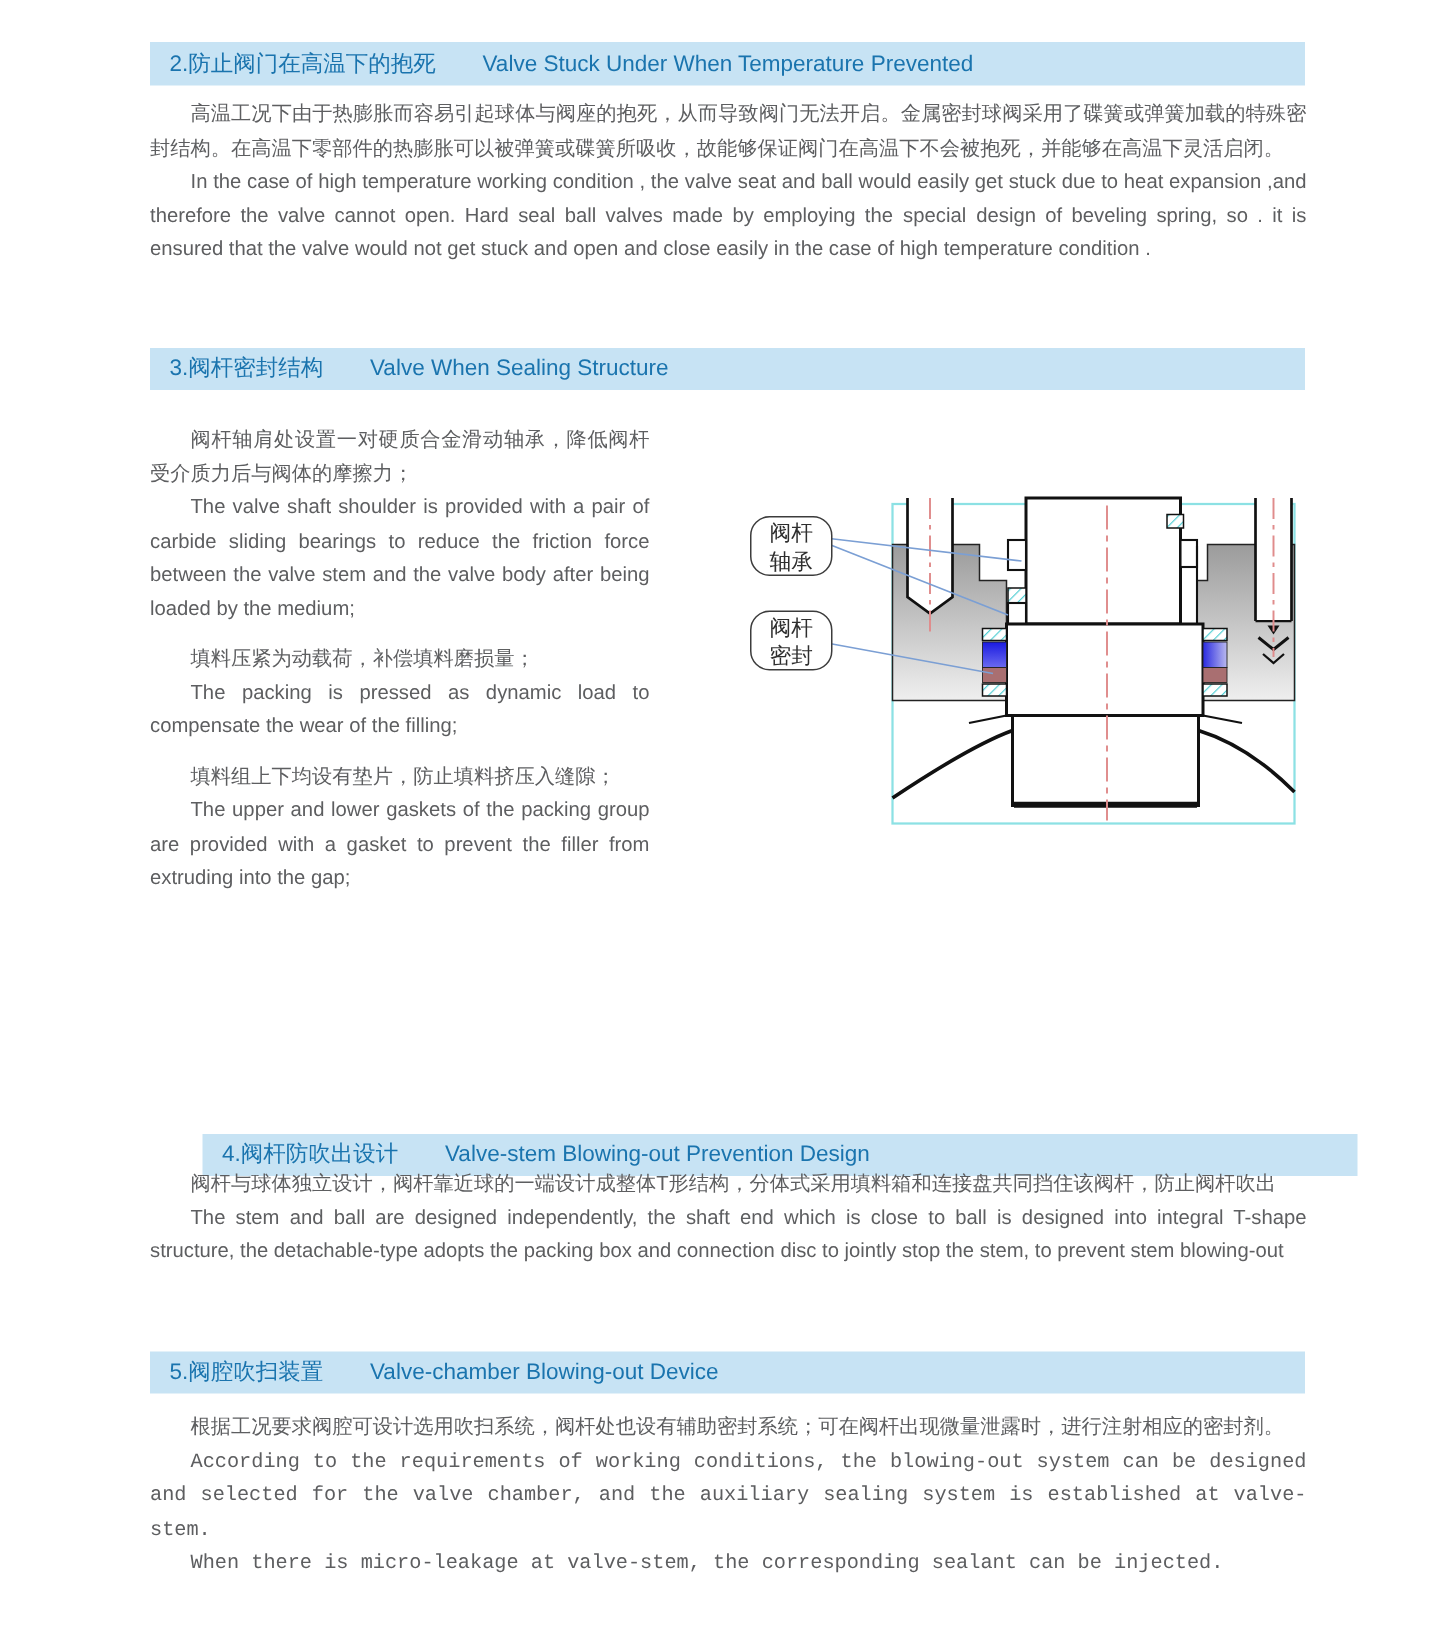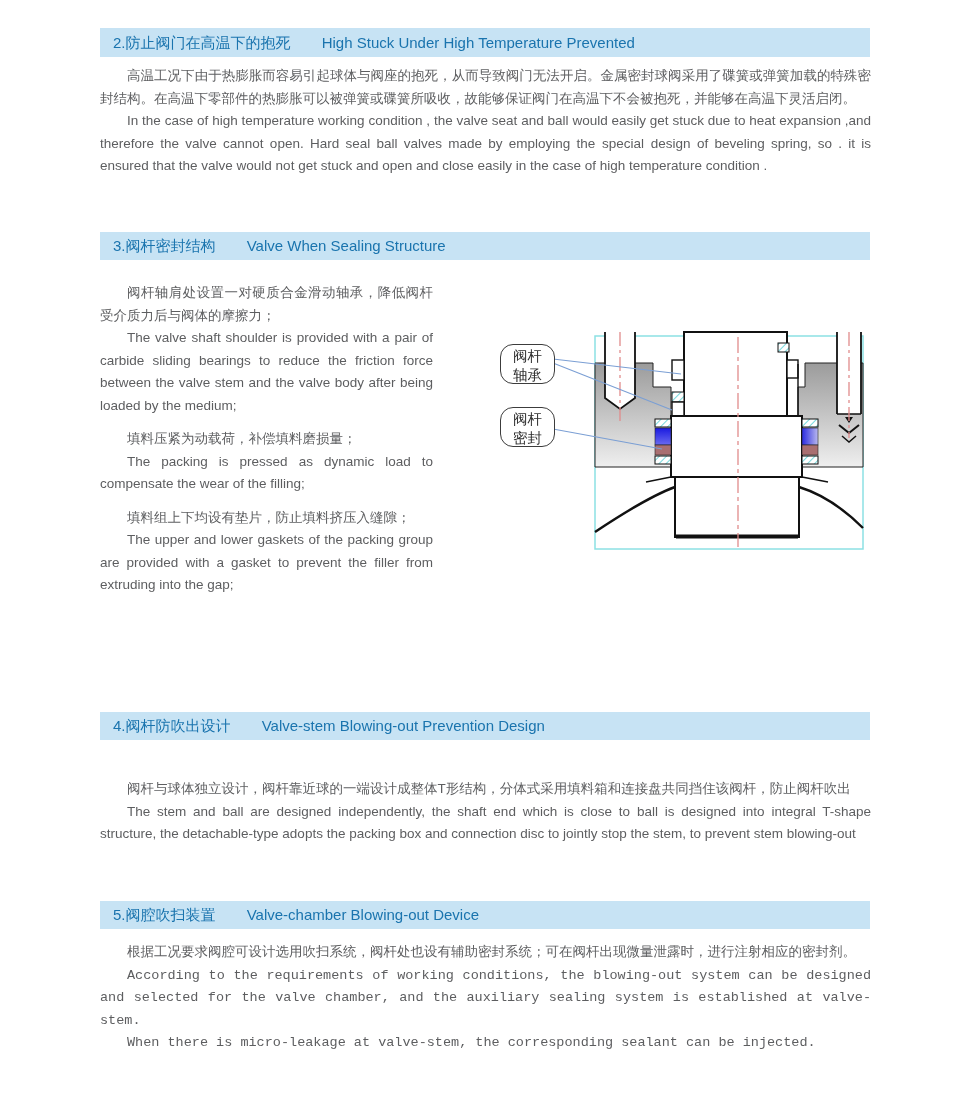--- a/index.html
+++ b/index.html
@@ -34,21 +34,21 @@
   .co2{left:5px;top:77px;}
   .ink{stroke:#111;fill:none;}
 </style>
 </head>
 <body>
 
 <div class="page">
 
   <div class="bar" style="top:28px;height:29px;line-height:29px;">
     <span class="cn">2.防止阀门在高温下的抱死</span>
-    <span class="en">High Stuck Under High Temperature Prevented</span>
+    <span class="en">Valve Stuck Under When Temperature Prevented</span>
   </div>
   <div class="para" style="top:65px;">
     <p>高温工况下由于热膨胀而容易引起球体与阀座的抱死，从而导致阀门无法开启。金属密封球阀采用了碟簧或弹簧加载的特殊密封结构。在高温下零部件的热膨胀可以被弹簧或碟簧所吸收，故能够保证阀门在高温下不会被抱死，并能够在高温下灵活启闭。</p>
     <p>In the case of high temperature working condition , the valve seat and ball would easily get stuck due to heat expansion ,and therefore the valve cannot open. Hard seal ball valves made by employing the special design of beveling spring, so . it is ensured that the valve would not get stuck and open and close easily in the case of high temperature condition .</p>
   </div>
 
   <div class="bar" style="top:232px;">
     <span class="cn">3.阀杆密封结构</span>
     <span class="en">Valve When Sealing Structure</span>
   </div>
@@ -146,21 +146,21 @@
     <div class="callout co1">
       <span>阀杆</span>
       <span>轴承</span>
     </div>
     <div class="callout co2">
       <span>阀杆</span>
       <span>密封</span>
     </div>
   </div>
 
-  <div class="bar" style="top:712px;">
+  <div class="bar" style="top:756px;margin-left:35px;">
     <span class="cn">4.阀杆防吹出设计</span>
     <span class="en">Valve-stem Blowing-out Prevention Design</span>
   </div>
   <div class="para" style="top:778px;">
     <p>阀杆与球体独立设计，阀杆靠近球的一端设计成整体T形结构，分体式采用填料箱和连接盘共同挡住该阀杆，防止阀杆吹出</p>
     <p>The stem and ball are designed independently, the shaft end which is close to ball is designed into integral T-shape structure, the detachable-type adopts the packing box and connection disc to jointly stop the stem, to prevent stem blowing-out</p>
   </div>
 
   <div class="bar" style="top:901px;">
     <span class="cn">5.阀腔吹扫装置</span>

